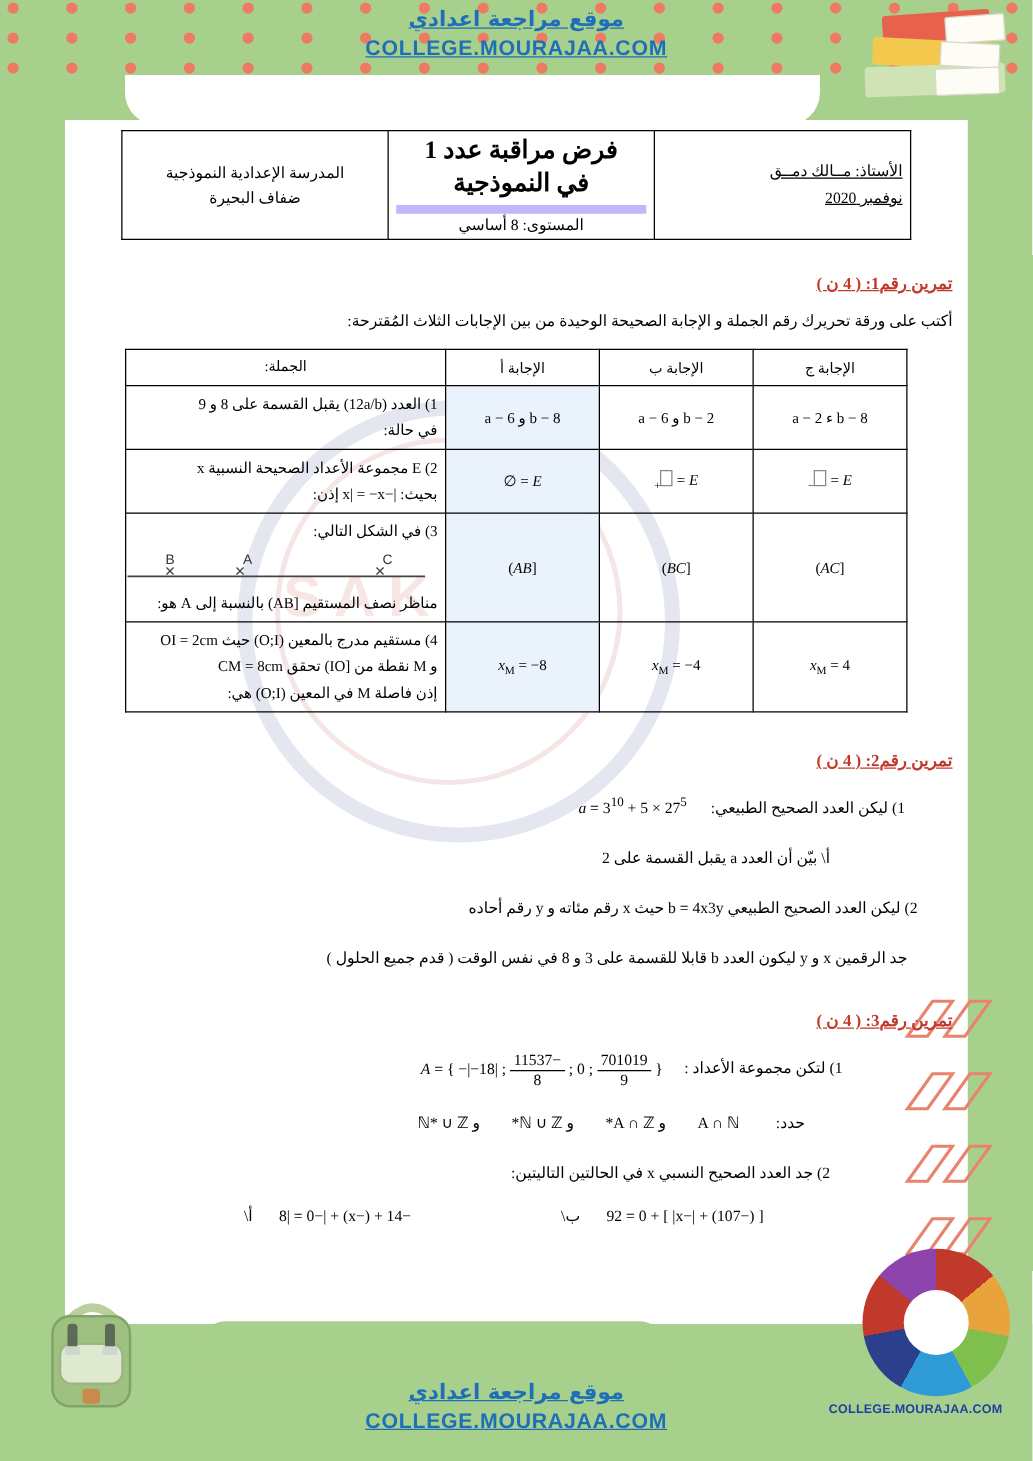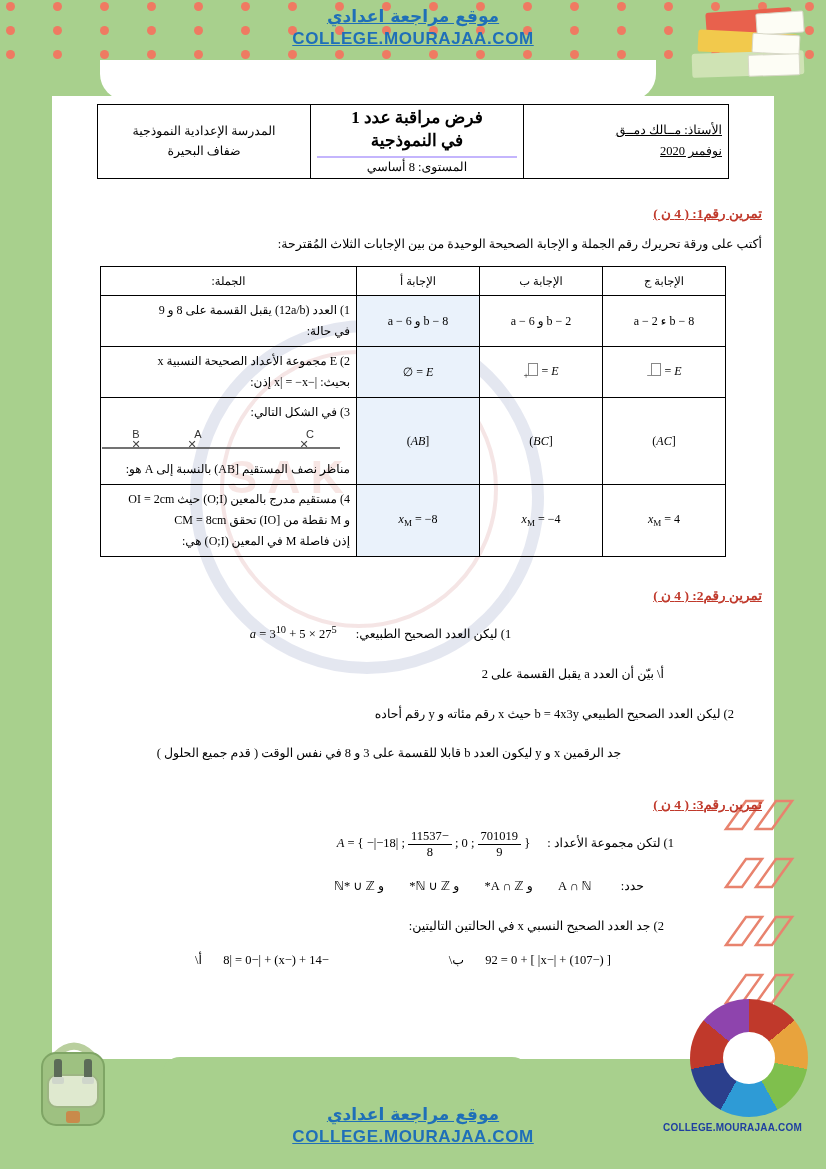--- a/index.html
+++ b/index.html
@@ -72,21 +72,21 @@
     text-decoration:underline;letter-spacing:.6px;margin-top:3px;}
 
   
   .content{position:absolute;left:52px;top:96px;width:722px;height:963px;z-index:5;}
 
   table.hdr{border-collapse:collapse;width:592px;margin:8px auto 0 auto;table-layout:fixed;}
   table.hdr td{border:1px solid #000;vertical-align:middle;padding:2px 6px;text-align:center;}
   .hdr .c-school{width:200px;font-size:12.5px;line-height:1.6;}
   .hdr .c-title{width:200px;}
   .hdr .c-teacher{width:192px;font-size:12.5px;line-height:1.7;text-align:right;text-decoration:underline;}
-  .t-main{font-size:17px;font-weight:bold;line-height:1.35;}
+  .t-main{font-size:20px;font-weight:bold;line-height:1.35;}
   .t-level{font-size:12.5px;padding:1px 0;}
 
   .ex-head{margin:26px 12px 0 0;text-align:right;font-size:13.5px;font-weight:bold;color:#c0392b;}
   .ex-head u{text-decoration:underline;margin-top:34px;}
   .ex-note{margin:14px 12px 0 0;text-align:right;font-size:12.5px;}
 
   table.qtab{border-collapse:collapse;width:626px;margin:14px auto 0 auto;table-layout:fixed;}
   table.qtab td,table.qtab th{border:1px solid #000;padding:4px 6px;font-size:12px;font-weight:normal;}
   table.qtab th{text-align:center;font-size:11.5px;}
   .col-a,.col-b,.col-c{width:110px;text-align:center;}
@@ -242,21 +242,21 @@
   <table class="hdr">
     <tbody>
         <tr>
       <td class="c-teacher">
         <div>الأستاذ: مــالك دمــق</div>
         <div>نوفمبر 2020</div>
       </td>
       <td class="c-title">
         <div class="t-main">فرض مراقبة عدد 1</div>
         <div class="t-main">في النموذجية</div>
-        <div class="t-level" style="border-top:2px solid #c4b5fd;margin-top:3px;">المستوى: 8 أساسي</div>
+        <div class="t-level" style="border-top:7px solid #c4b5fd;margin-top:3px;">المستوى: 8 أساسي</div>
       </td>
       <td class="c-school">
         <div>المدرسة الإعدادية النموذجية</div>
         <div>ضفاف البحيرة</div>
       </td>
     </tr>
   </tbody>
     </table>
 
   <div class="ex-head">
@@ -334,28 +334,28 @@
         <div>إذن فاصلة M في المعين (O;I) هي:</div>
       </td>
     </tr>
   </tbody>
     </table>
 
   <div class="ex-head" style="margin-top:30px;">
     <u>تمرين رقم2: ( 4 ن )</u>
   </div>
 
-  <div class="qline" style="margin-right:65px;text-align:center;">
+  <div class="qline" style="margin-right:50px;">
     <span>1) ليكن العدد الصحيح الطبيعي:</span>
     <span class="math" style="margin-right:16px;">
       <em class="v">a</em> = 3<sup>10</sup> + 5 × 27<sup>5</sup></span>
   </div>
   <div class="qline" style="margin-right:110px;">أ\ بيّن أن العدد a يقبل القسمة على 2</div>
   <div class="qline" style="margin-right:40px;">2) ليكن العدد الصحيح الطبيعي b = 4x3y حيث x رقم مئاته و y رقم أحاده</div>
-  <div class="qline" style="margin-right:48px;text-align:center;">جد الرقمين x و y ليكون العدد b قابلا للقسمة على 3 و 8 في نفس الوقت ( قدم جميع الحلول )</div>
+  <div class="qline" style="margin-right:48px;">جد الرقمين x و y ليكون العدد b قابلا للقسمة على 3 و 8 في نفس الوقت ( قدم جميع الحلول )</div>
 
   <div class="ex-head" style="margin-top:30px;">
     <u>تمرين رقم3: ( 4 ن )</u>
   </div>
 
   <div class="qline" style="margin-right:100px;">
     <span>1) لتكن مجموعة الأعداد :</span>
     <span class="math" style="margin-right:14px;">
       <em class="v">A</em> = { −|−18| ;
       <span class="frac"><span class="num">−11537</span><span class="den">8</span></span>&nbsp;;

